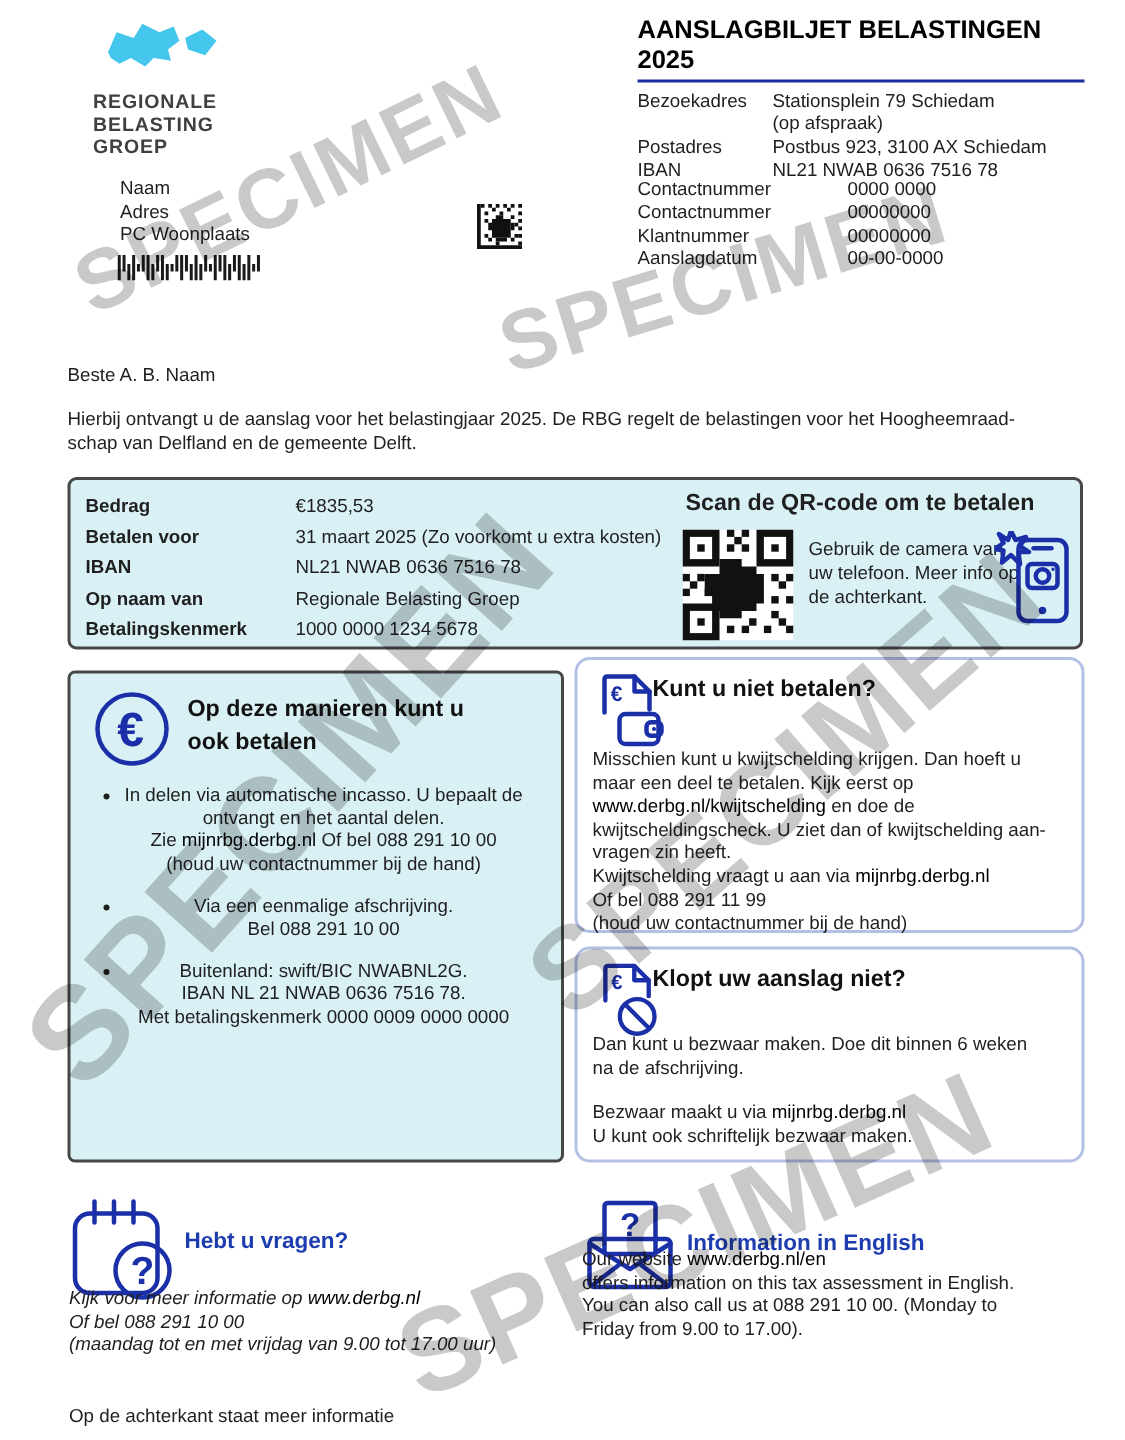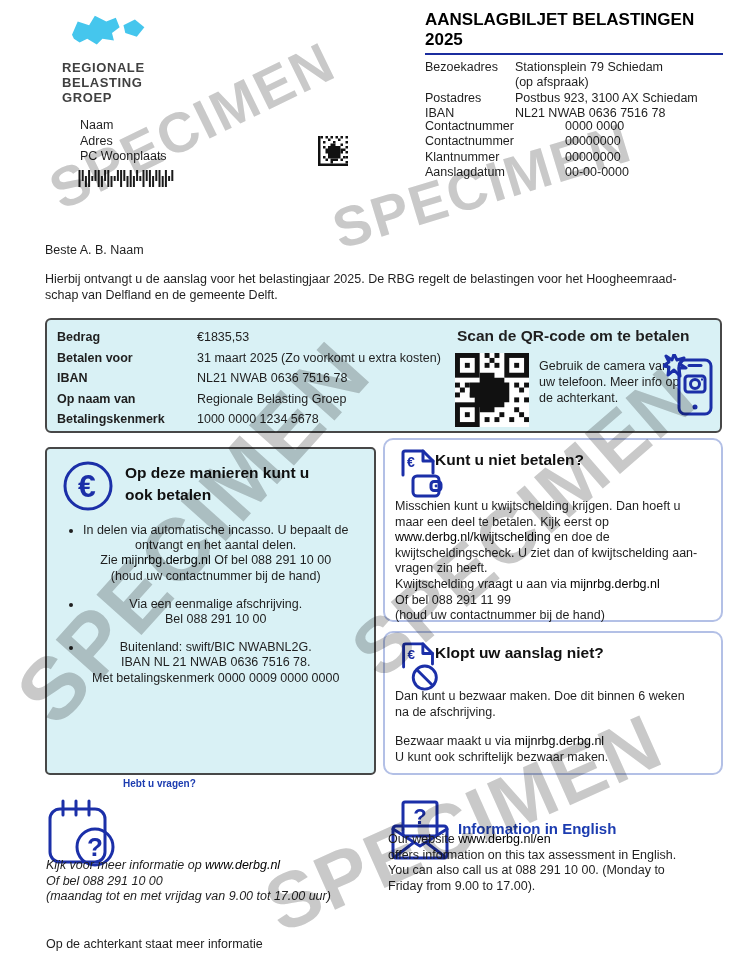--- a/index.html
+++ b/index.html
@@ -63,21 +63,21 @@
   .box2{left:383px;top:631px;width:340px;height:144px;}
   .wbox-icon{position:absolute;left:10px;top:8px;}
   .wbox-title{position:absolute;left:50px;right:6px;top:12px;
               font-size:15.5px;font-weight:bold;color:#111;}
   .wbox-body{position:absolute;left:10px;top:59px;line-height:15.6px;}
   .box2 .wbox-body{top:56px;}
   .gap{margin-top:14px;}
 
   
   .q-icon{position:absolute;left:45px;top:797px;}
-  .q-title{position:absolute;left:123px;top:776px;font-size:10px;font-weight:bold;color:#1c3cb0;}
+  .q-title{position:absolute;left:123px;top:820px;font-size:15px;font-weight:bold;color:#1c3cb0;}
   .q-body{position:absolute;left:46px;top:858px;line-height:15.6px;font-style:italic;}
   .e-icon{position:absolute;left:388px;top:800px;}
   .e-title{position:absolute;left:458px;top:821px;font-size:15px;font-weight:bold;color:#1c3cb0;}
   .e-body{position:absolute;left:388px;top:832px;line-height:15.6px;}
   .footer-note{position:absolute;left:46px;top:937px;}
 
   .link{color:#000000;cursor:pointer;}
   .ic{stroke:#1b2fa8;fill:none;stroke-width:3;stroke-linejoin:round;stroke-linecap:round;}
   .icf{fill:#1b2fa8;}
   .ictext{fill:#1b2fa8;font-family:"Liberation Sans",sans-serif;font-weight:bold;}

